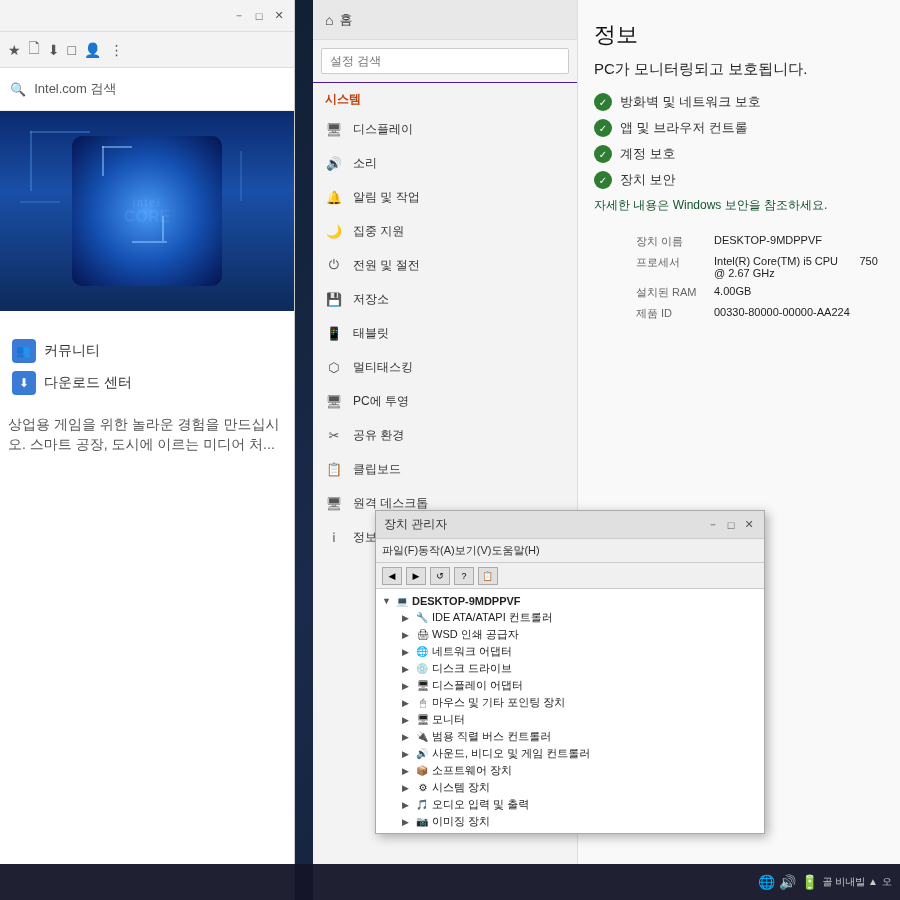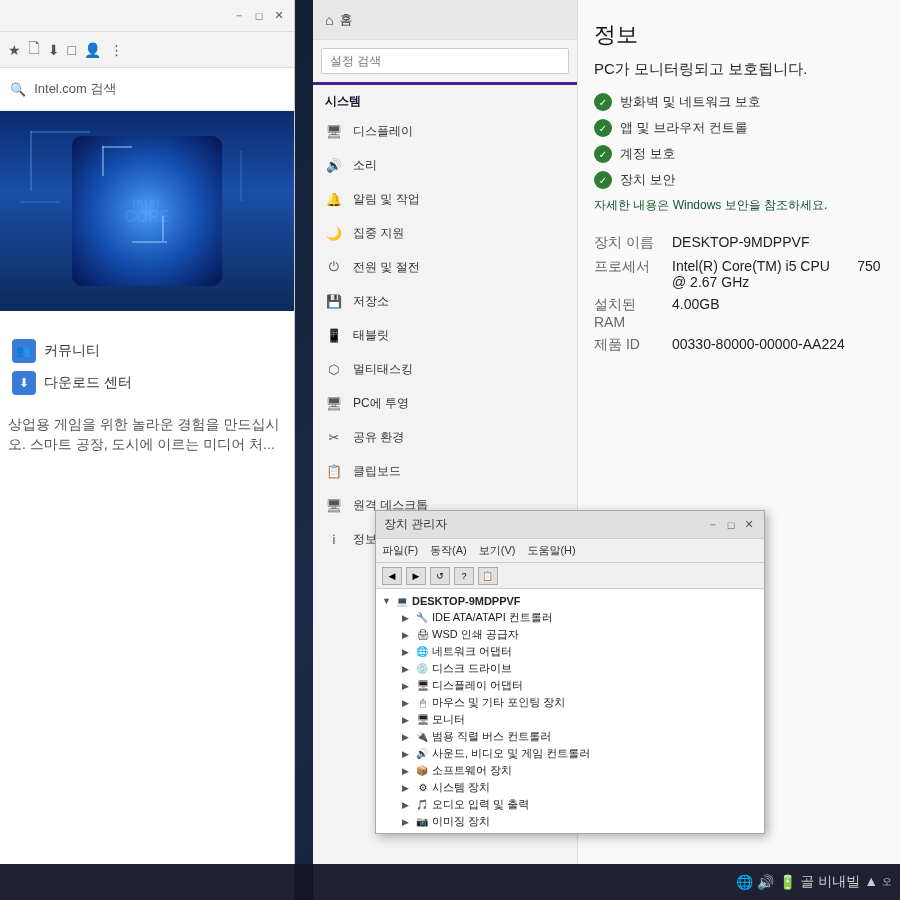--- a/index.html
+++ b/index.html
@@ -186,36 +186,36 @@
       font-size: 13px;
       color: #333;
     }
     .settings-home-icon {
       margin-right: 6px;
       font-size: 14px;
     }
 
     .settings-search {
       padding: 8px;
-      border-bottom: 3px solid #4c1d95;
+      border-bottom: 1px solid #4c1d95;
     }
     .settings-search input {
       width: 100%;
       padding: 5px 8px;
       border: 1px solid #ccc;
       border-radius: 2px;
       font-size: 12px;
       background: #fff;
     }
 
     .settings-section-title {
       padding: 8px 12px 4px;
       font-size: 12px;
       font-weight: 600;
-      color: #0f172a;
+      color: #c2410c;
     }
 
     .settings-menu-item {
       display: flex;
       align-items: center;
       gap: 10px;
       padding: 8px 12px;
       cursor: pointer;
       font-size: 12px;
       color: #333;
@@ -289,21 +289,22 @@
       font-size: 16px;
       font-weight: 400;
       color: #111;
       margin-bottom: 12px;
     }
 
     .spec-row {
       display: flex;
       gap: 8px;
       margin-bottom: 6px;
-      font-size: 14px;
+      font-size: 11px;
+      margin-left: 42px;
     }
     .spec-label {
       color: #666;
       width: 70px;
       flex-shrink: 0;
     }
     .spec-value {
       color: #222;
       flex: 1;
       word-break: break-all;
@@ -348,21 +349,20 @@
       cursor: pointer;
       margin-left: 4px;
     }
 
     .dm-menubar {
       height: 24px;
       background: #f0f0f0;
       display: flex;
       align-items: center;
       padding: 0 6px;
-      gap: 12px;
       border-bottom: 1px solid #ccc;
       font-size: 11px;
       color: #333;
     }
     .dm-menu-item {
       cursor: pointer;
     }
 
     .dm-toolbar {
       height: 26px;
@@ -733,18 +733,18 @@
       </div>
 
     </div>
   </div>
 
   <div class="taskbar">
     <div class="taskbar-item">
       <span class="taskbar-icon">🌐</span>
       <span class="taskbar-icon">🔊</span>
       <span class="taskbar-icon">🔋</span>
-      <span style="font-size:14px;color:#ccc;">골 비내빌 ▲</span>
+      <span style="font-size:10px;color:#ccc;">골 비내빌 ▲</span>
       <span style="font-size:10px;color:#ccc;">오</span>
     </div>
   </div>
 
 </div>
 
 </body></html>

